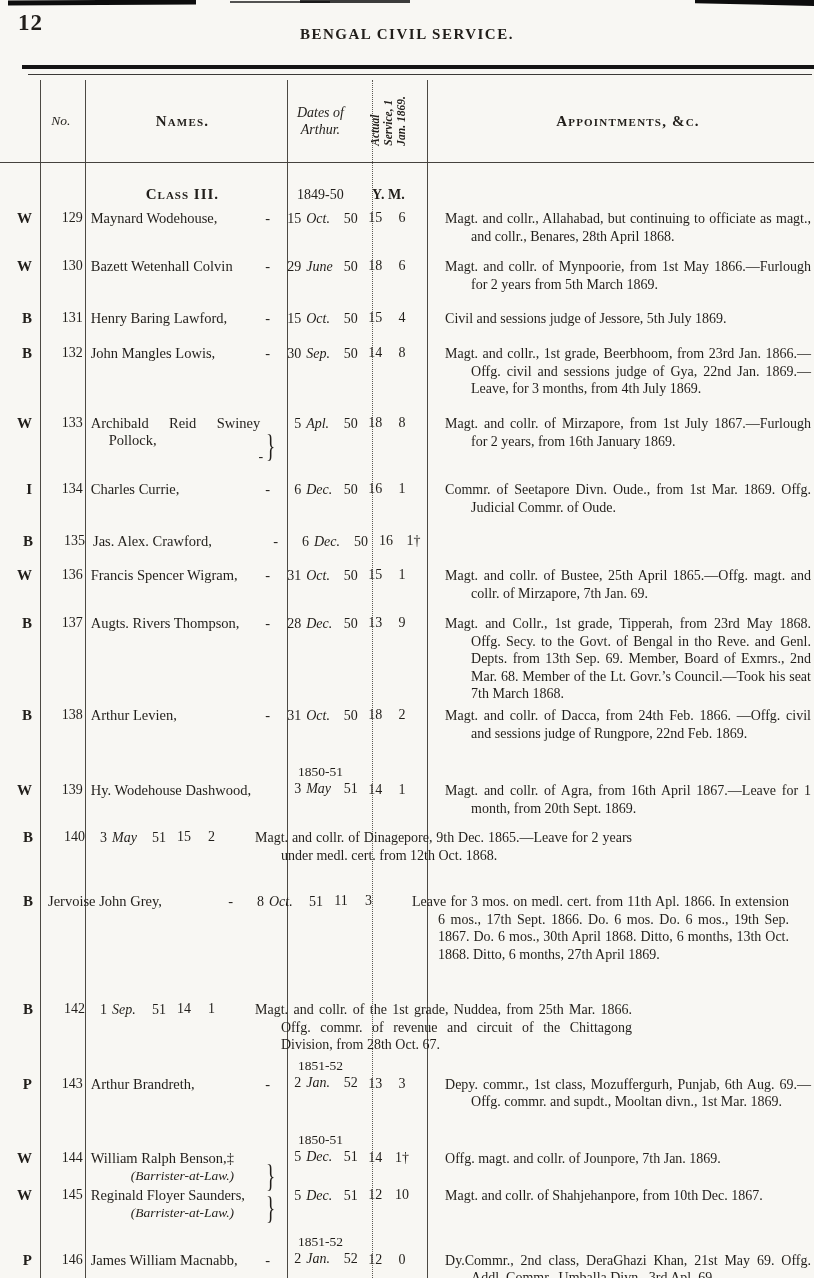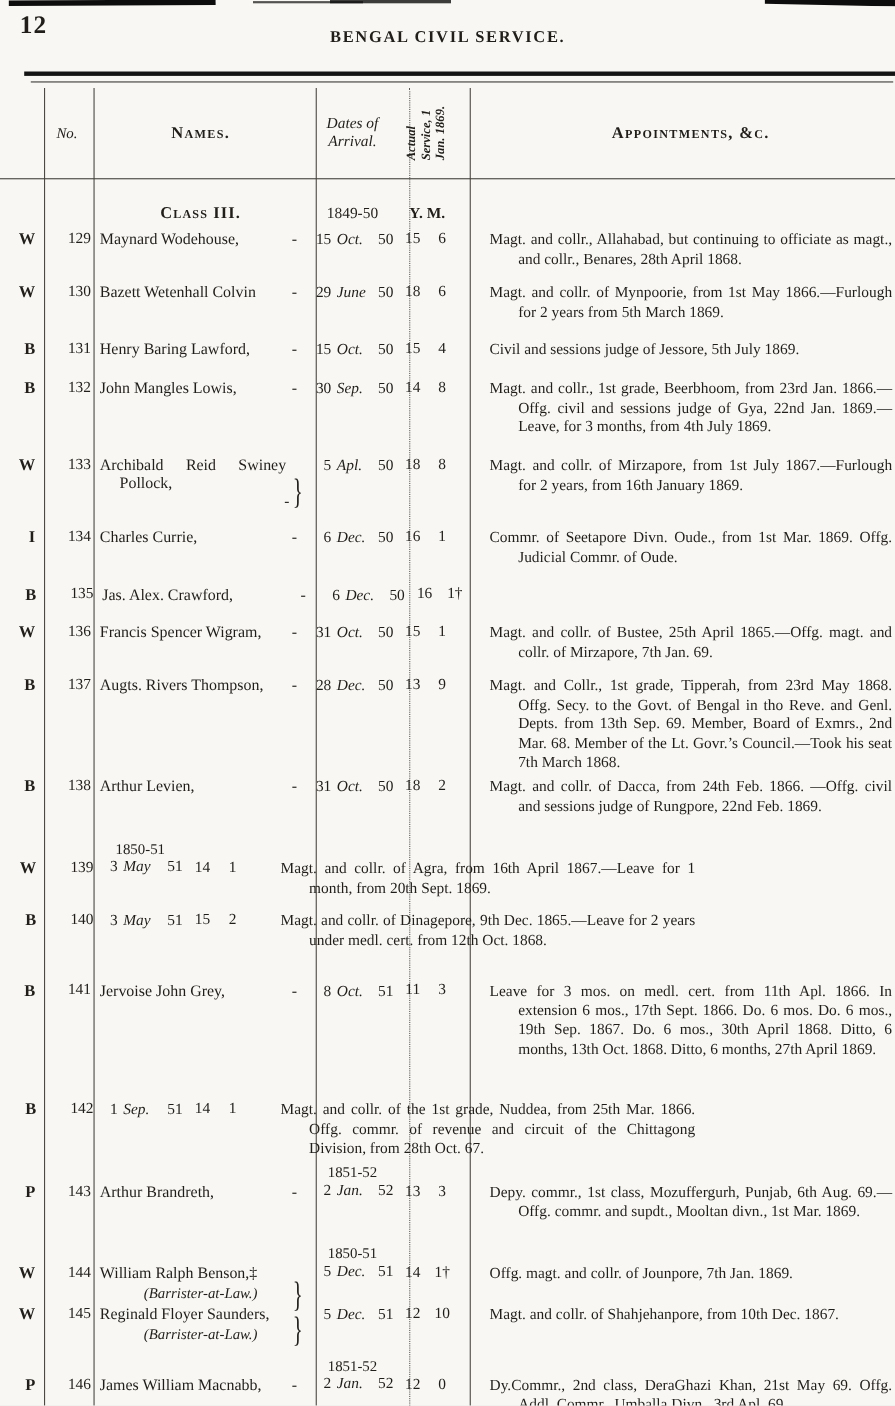--- a/index.html
+++ b/index.html
@@ -92,21 +92,21 @@
     <div class="vline dotted v4"></div>
     <div class="vline v5"></div>
 
     <div class="thead">
       <div class="cell c-letter"></div>
       <div class="cell c-no h-small">No.</div>
       <div class="cell c-name h-caps" style="justify-content:center;">Names.</div>
       <div class="cell c-date h-dates">
         <div>
           <div>Dates of</div>
-          <div>Arrival.</div>
+          <div>Arthur.</div>
         </div>
       </div>
       <div class="cell rot-wrap">
         <div class="rot">
           <div>Actual</div>
           <div>Service, 1</div>
           <div>Jan. 1869.</div>
         </div>
       </div>
       <div class="cell c-appt h-caps" style="justify-content:center;">Appointments, &amp;c.</div>
@@ -335,20 +335,25 @@
           </div>
       <div class="cell c-y">18</div>
       <div class="cell c-m">2</div>
       <div class="cell c-appt">
             <div class="appt">Magt. and collr. of Dacca, from 24th Feb. 1866. —Offg. civil and sessions judge of Rungpore, 22nd Feb. 1869.</div>
           </div>
     </div>
         <div class="row has-heading" style="min-height: 66px;">
       <div class="cell c-letter">W</div>
       <div class="cell c-no">139</div>
+      <div class="cell c-name">
+            <div class="name-line">
+              <span>Hy. Wodehouse Dashwood,</span>
+            </div>
+          </div>
       <div class="cell c-date">
             <div class="year-heading">1850-51</div>
             <div class="date-line">
               <span class="d-day">3</span>
               <span class="d-mon">May</span>
               <span class="d-yr">51</span>
             </div>
           </div>
       <div class="cell c-y">14</div>
       <div class="cell c-m">1</div>
@@ -367,21 +372,20 @@
             </div>
           </div>
       <div class="cell c-y">15</div>
       <div class="cell c-m">2</div>
       <div class="cell c-appt">
             <div class="appt">Magt. and collr. of Dinagepore, 9th Dec. 1865.—Leave for 2 years under medl. cert. from 12th Oct. 1868.</div>
           </div>
     </div>
         <div class="row" style="min-height: 108px;">
       <div class="cell c-letter">B</div>
-      <div class="cell c-no">141</div>
       <div class="cell c-name">
             <div class="name-line">
               <span>Jervoise John Grey,</span>
               <span class="dash">-</span>
             </div>
           </div>
       <div class="cell c-date">
             <div class="date-line">
               <span class="d-day">8</span>
               <span class="d-mon">Oct.</span>

